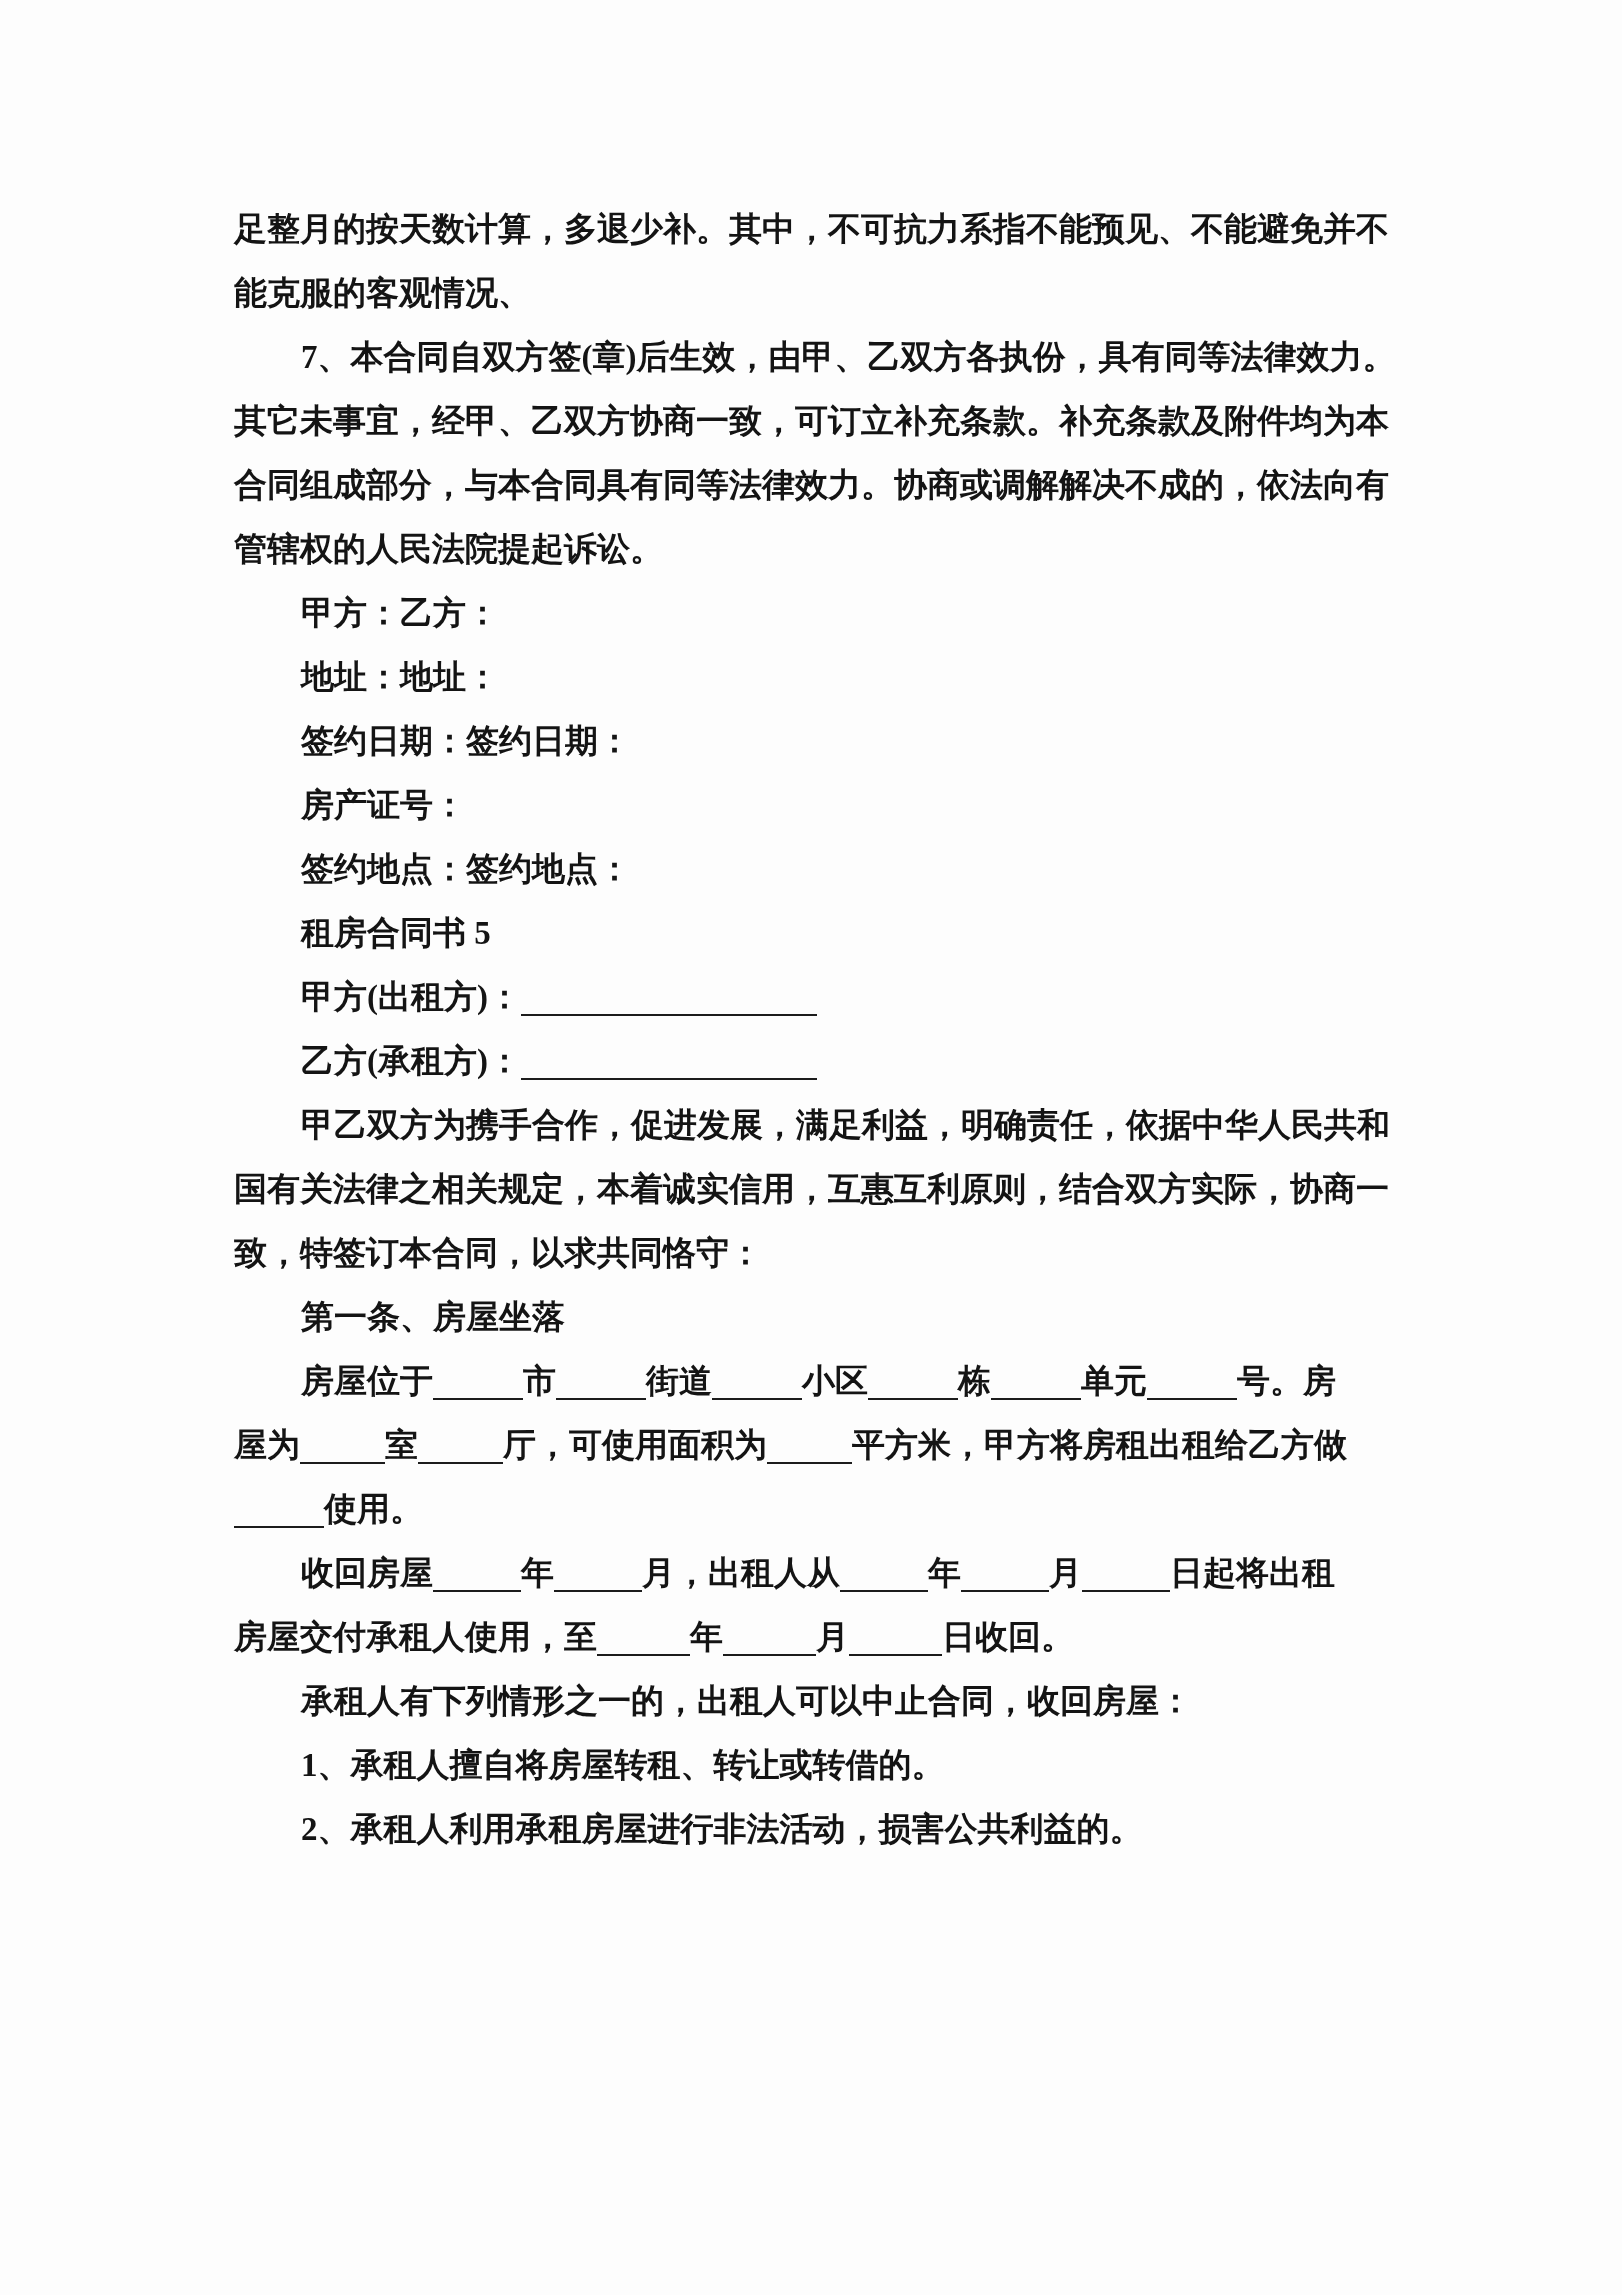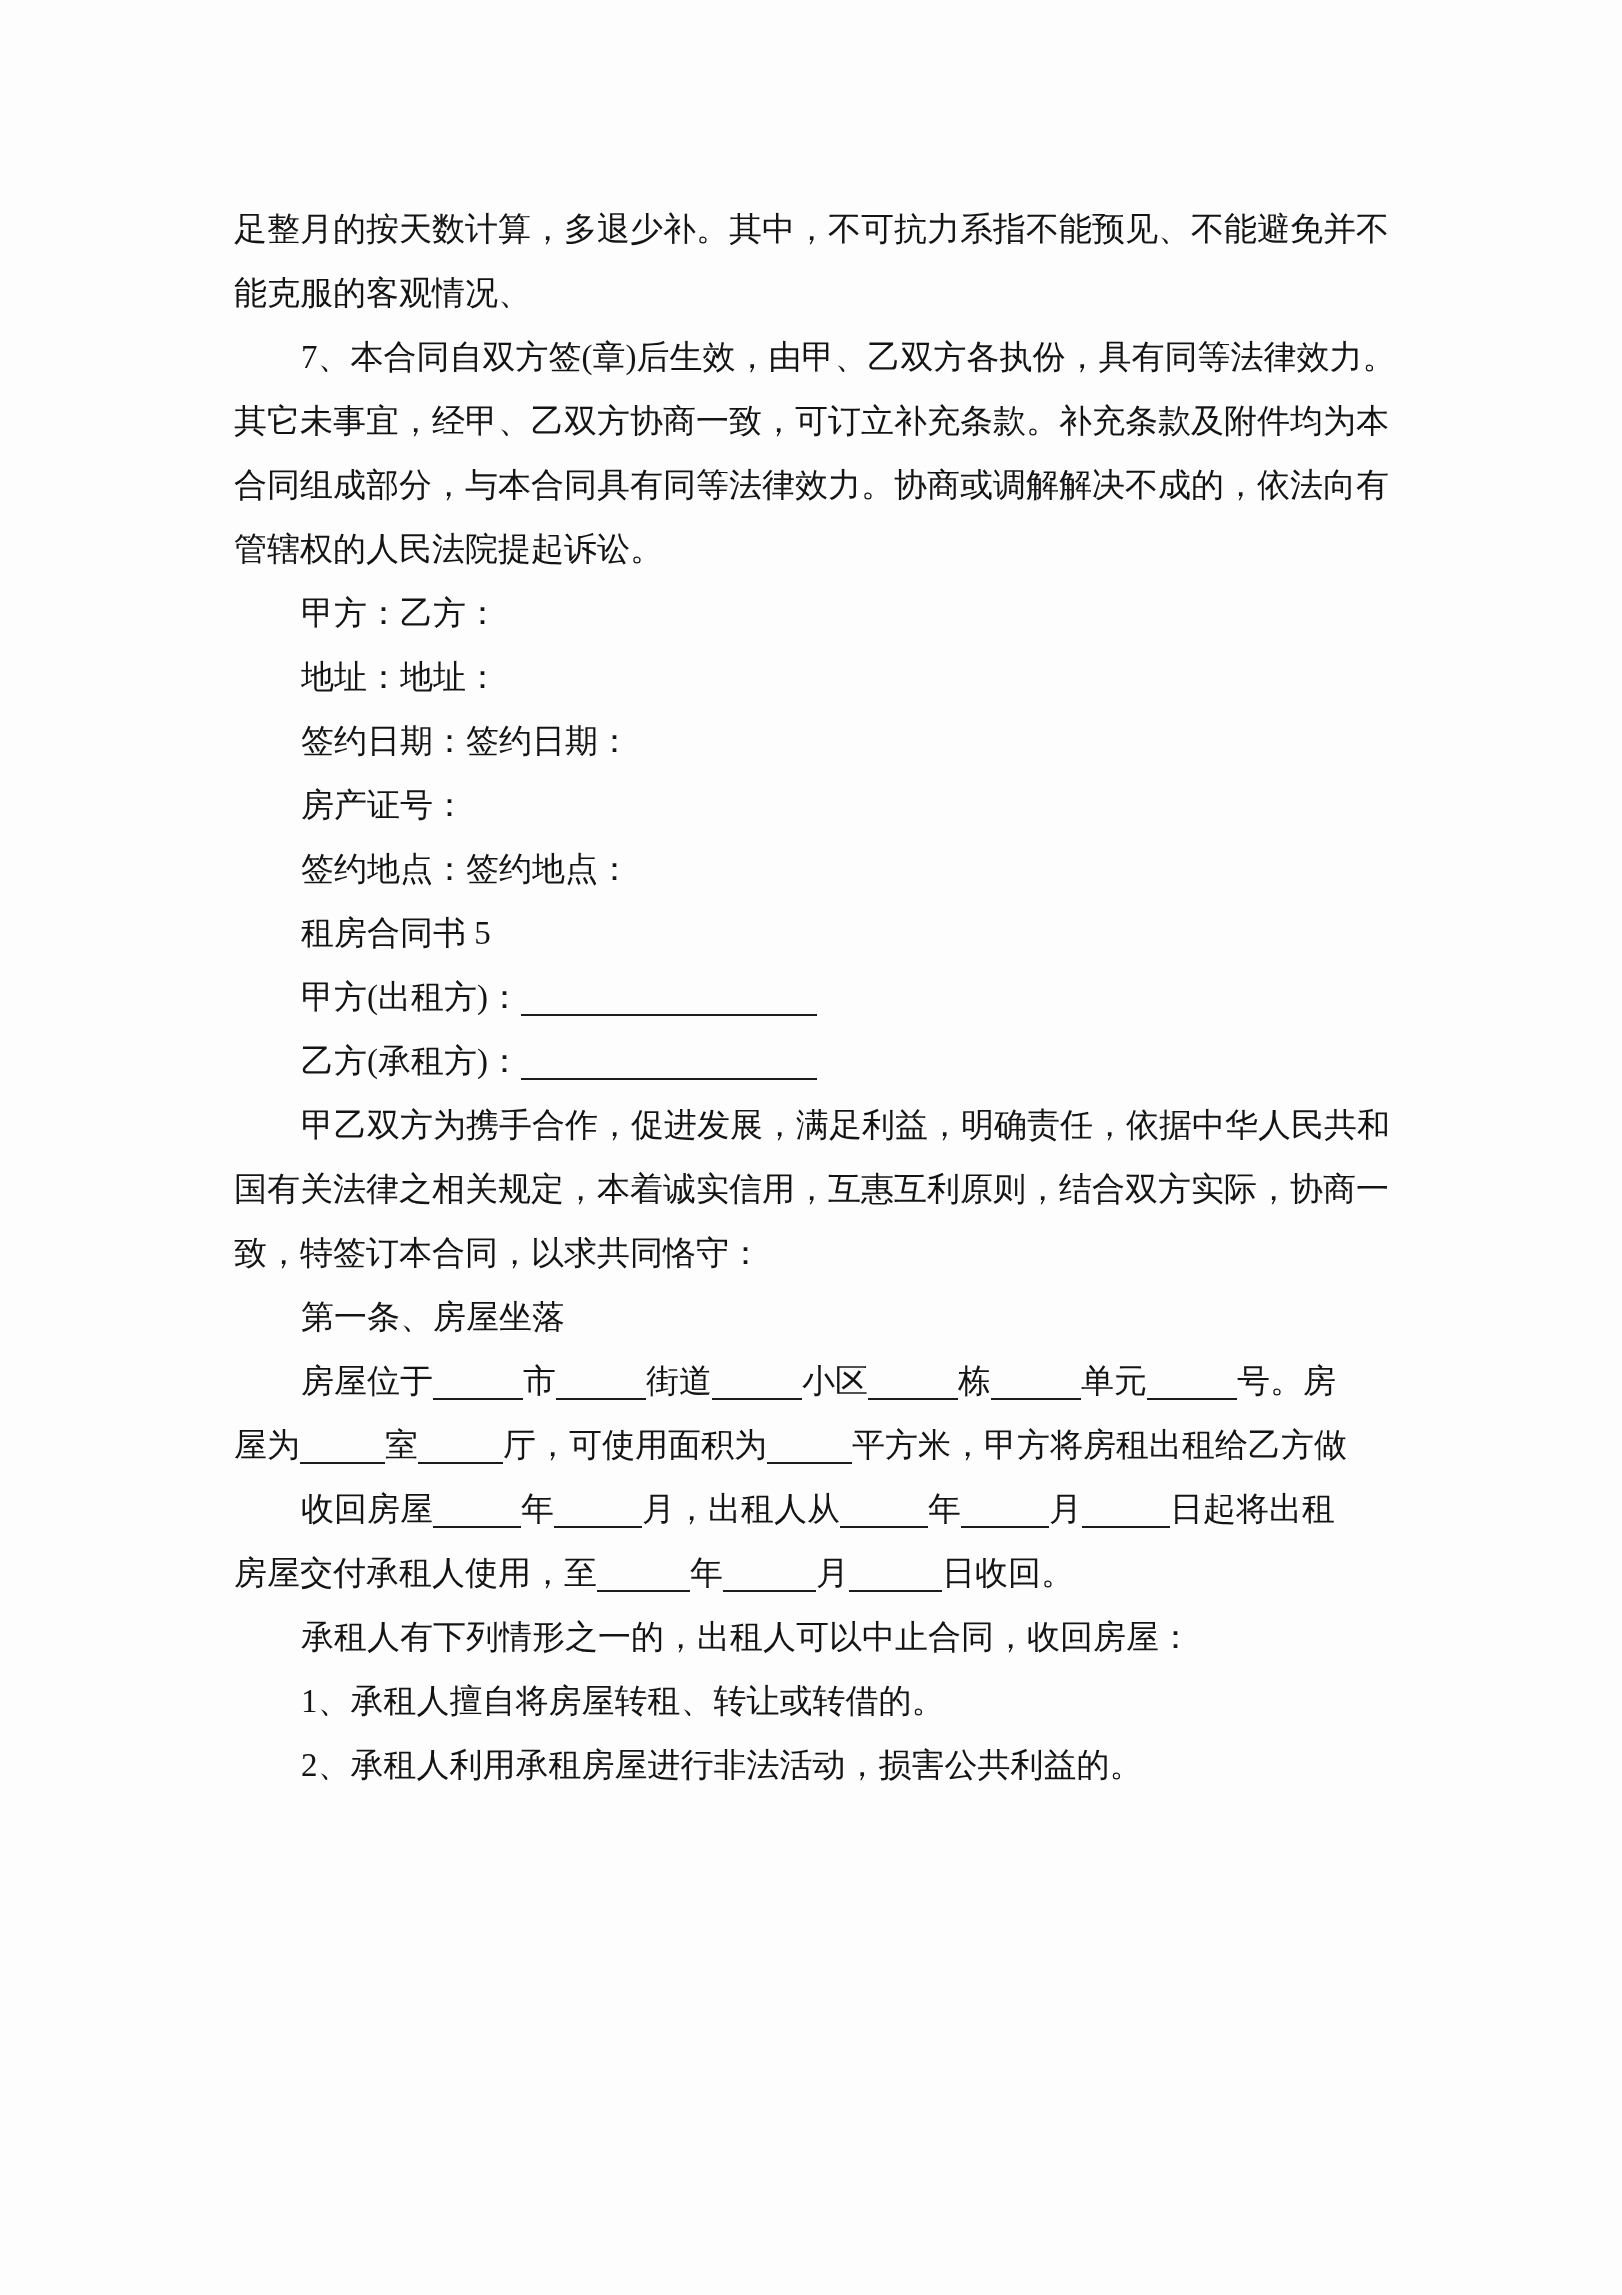--- a/index.html
+++ b/index.html
@@ -8,20 +8,21 @@
     background: #ffffff;
   }
   .page {
     position: relative;
     width: 1623px;
     height: 2295px;
     background: #fdfdfd;
     overflow: hidden;
     font-family: "Liberation Serif", "DejaVu Serif", serif;
     color: #141414;
+    font-weight: bold;
   }
   .doc-content {
     position: absolute;
     left: 234px;
     top: 197px;
     width: 1178px;
   }
   .line {
     font-size: 33px;
     line-height: 64px;
@@ -56,20 +57,21 @@
       <div class="line indent"><span>签约地点：签约地点：</span></div>
       <div class="line indent"><span>租房合同书 5</span></div>
       <div class="line indent"><span>甲方(出租方)：</span><span class="blank" style="width: 296px;"></span></div>
       <div class="line indent"><span>乙方(承租方)：</span><span class="blank" style="width: 296px;"></span></div>
       <div class="line indent"><span>甲乙双方为携手合作，促进发展，满足利益，明确责任，依据中华人民共和</span></div>
       <div class="line"><span>国有关法律之相关规定，本着诚实信用，互惠互利原则，结合双方实际，协商一</span></div>
       <div class="line"><span>致，特签订本合同，以求共同恪守：</span></div>
       <div class="line indent"><span>第一条、房屋坐落</span></div>
       <div class="line indent"><span>房屋位于</span><span class="blank" style="width: 90px;"></span><span>市</span><span class="blank" style="width: 90px;"></span><span>街道</span><span class="blank" style="width: 90px;"></span><span>小区</span><span class="blank" style="width: 90px;"></span><span>栋</span><span class="blank" style="width: 90px;"></span><span>单元</span><span class="blank" style="width: 90px;"></span><span>号。房</span></div>
       <div class="line"><span>屋为</span><span class="blank" style="width: 85px;"></span><span>室</span><span class="blank" style="width: 85px;"></span><span>厅，可使用面积为</span><span class="blank" style="width: 85px;"></span><span>平方米，甲方将房租出租给乙方做</span></div>
+      <div class="line"><span class="blank" style="width: 90px;"></span><span>使用。</span></div>
       <div class="line indent"><span>收回房屋</span><span class="blank" style="width: 88px;"></span><span>年</span><span class="blank" style="width: 88px;"></span><span>月，出租人从</span><span class="blank" style="width: 88px;"></span><span>年</span><span class="blank" style="width: 88px;"></span><span>月</span><span class="blank" style="width: 88px;"></span><span>日起将出租</span></div>
       <div class="line"><span>房屋交付承租人使用，至</span><span class="blank" style="width: 93px;"></span><span>年</span><span class="blank" style="width: 93px;"></span><span>月</span><span class="blank" style="width: 93px;"></span><span>日收回。</span></div>
       <div class="line indent"><span>承租人有下列情形之一的，出租人可以中止合同，收回房屋：</span></div>
       <div class="line indent"><span>1、承租人擅自将房屋转租、转让或转借的。</span></div>
       <div class="line indent"><span>2、承租人利用承租房屋进行非法活动，损害公共利益的。</span></div>
     </div>
 </div>
 
 
 </body></html>

